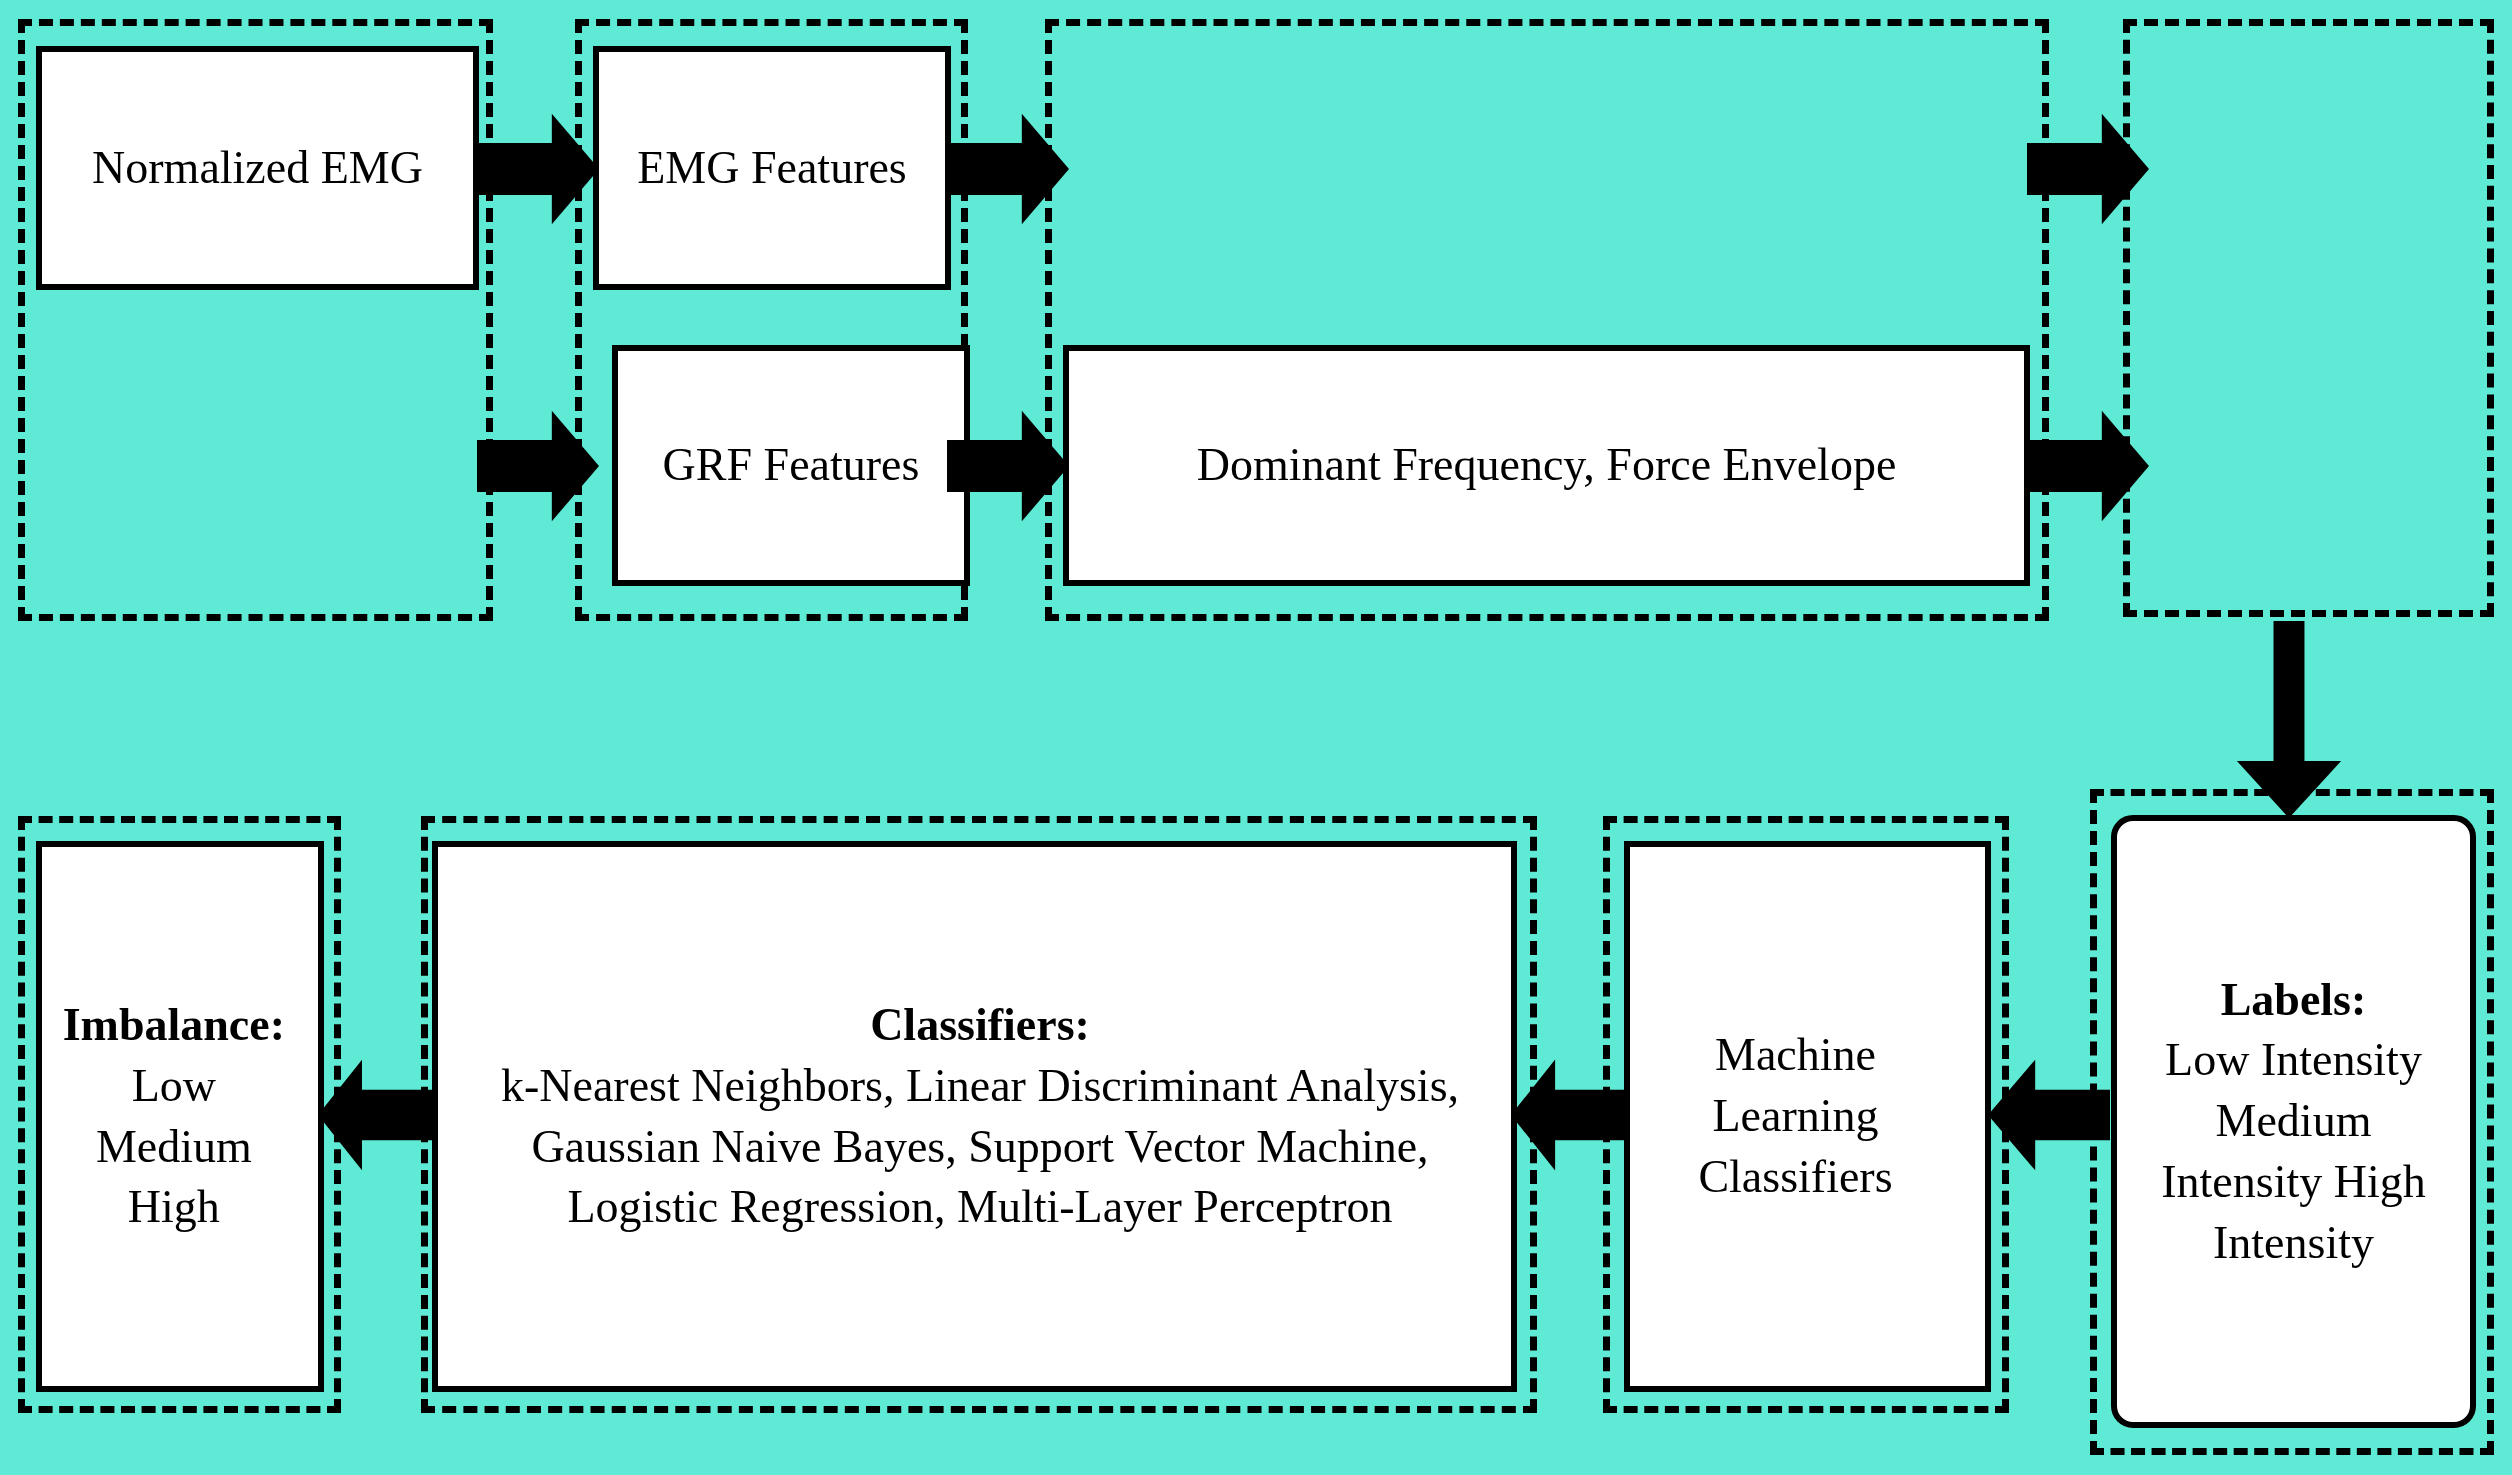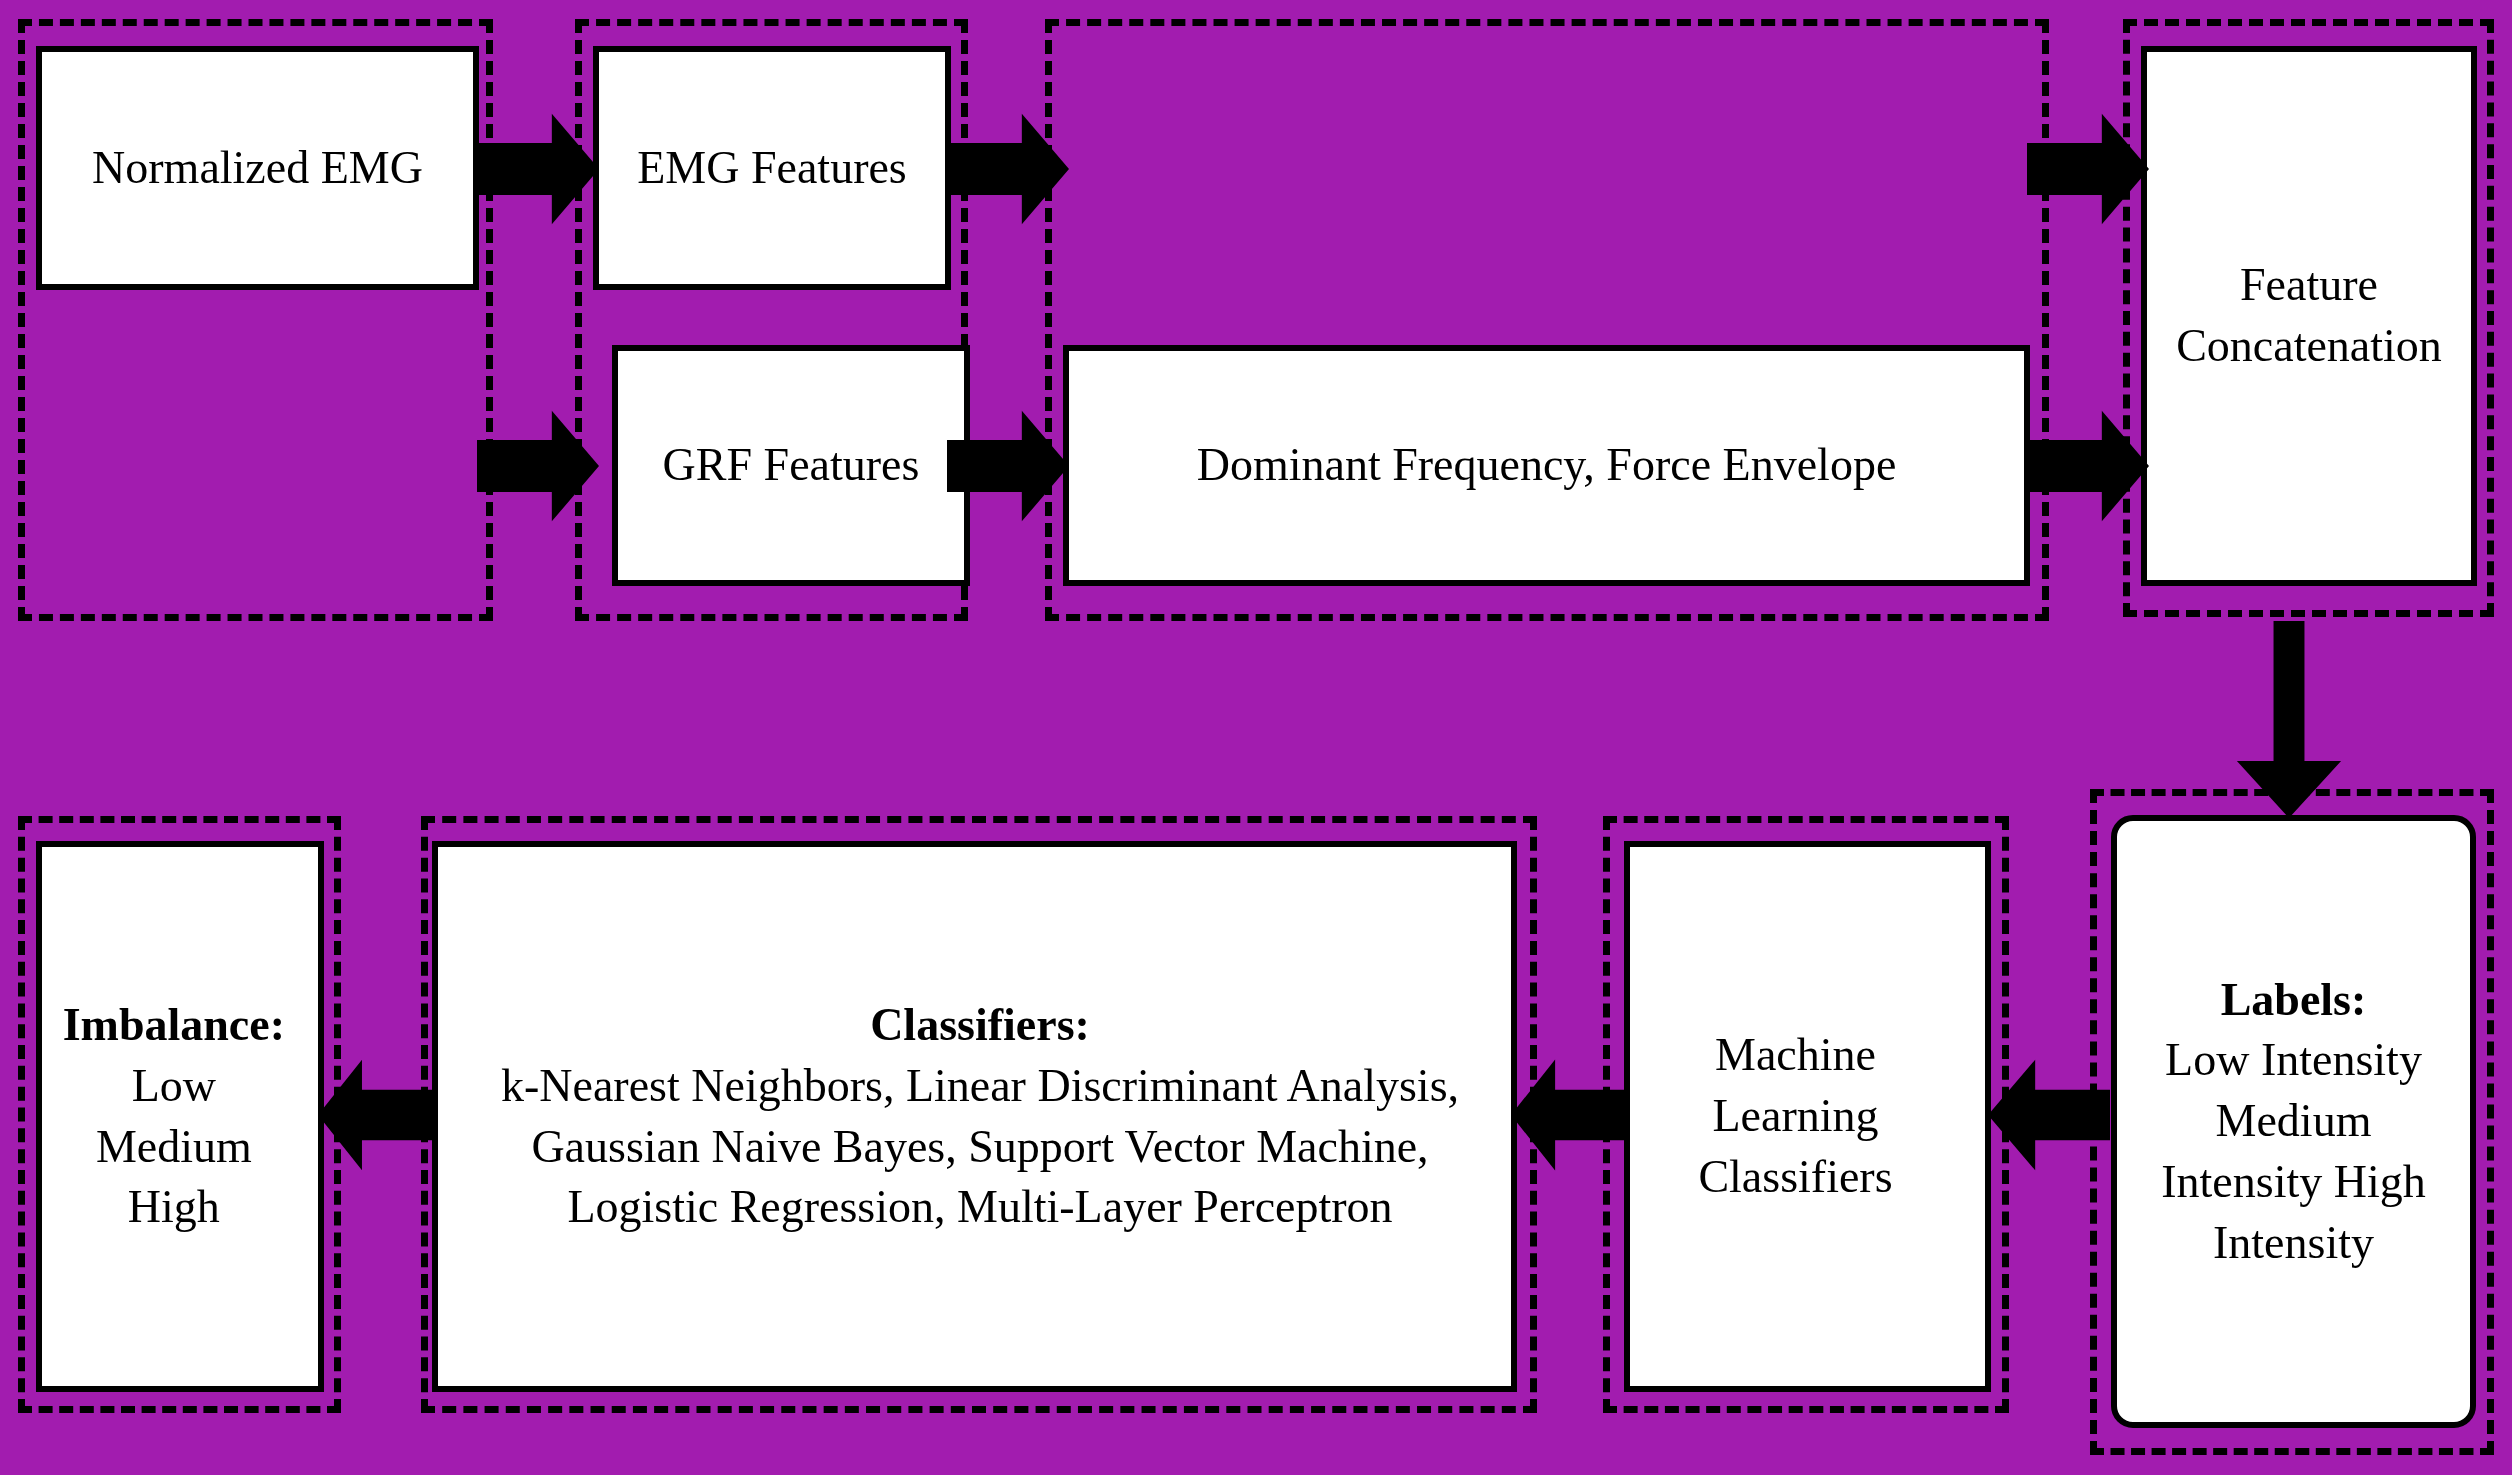--- a/index.html
+++ b/index.html
@@ -8,21 +8,21 @@
     background: #ffffff;
   }
   body {
     font-family: "Liberation Serif", "DejaVu Serif", serif;
     color: #000000;
   }
   #canvas {
     position: relative;
     width: 2512px;
     height: 1475px;
-    background: #a21caf;
+    background: #5eead4;
     overflow: hidden;
   }
 
   
   .group {
     position: absolute;
     border: 7.3px dashed #000000;
     box-sizing: border-box;
     background: transparent;
   }
@@ -80,23 +80,20 @@
 
   <div class="group" style="left:1045px; top:19px; width:1004px; height:602px;"></div>
 
 
   <div class="box" style="left:1063px; top:345px; width:967px; height:241px; padding-left:49px; padding-right:49px;text-align:center;">
     <span class="inner">Dominant Frequency, Force Envelope</span>
   </div>
 
   <div class="group" style="left:2123px; top:19px; width:371px; height:598px;"></div>
 
-  <div class="box" style="left:2141px; top:46px; width:336px; height:540px;">
-    <span class="inner">Feature Concatenation</span>
-  </div>
 
   <div class="group" style="left:2090px; top:789px; width:404px; height:666px;"></div>
 
   <div class="box" style="left:2111px; top:815px; width:365px; height:613px; padding-left:21px; padding-right:21px;border-radius:22px;">
     <span class="inner">
       <span class="bold-head">Labels:</span>
       <span>Low Intensity Medium Intensity High Intensity</span>
     </span>
   </div>
 

